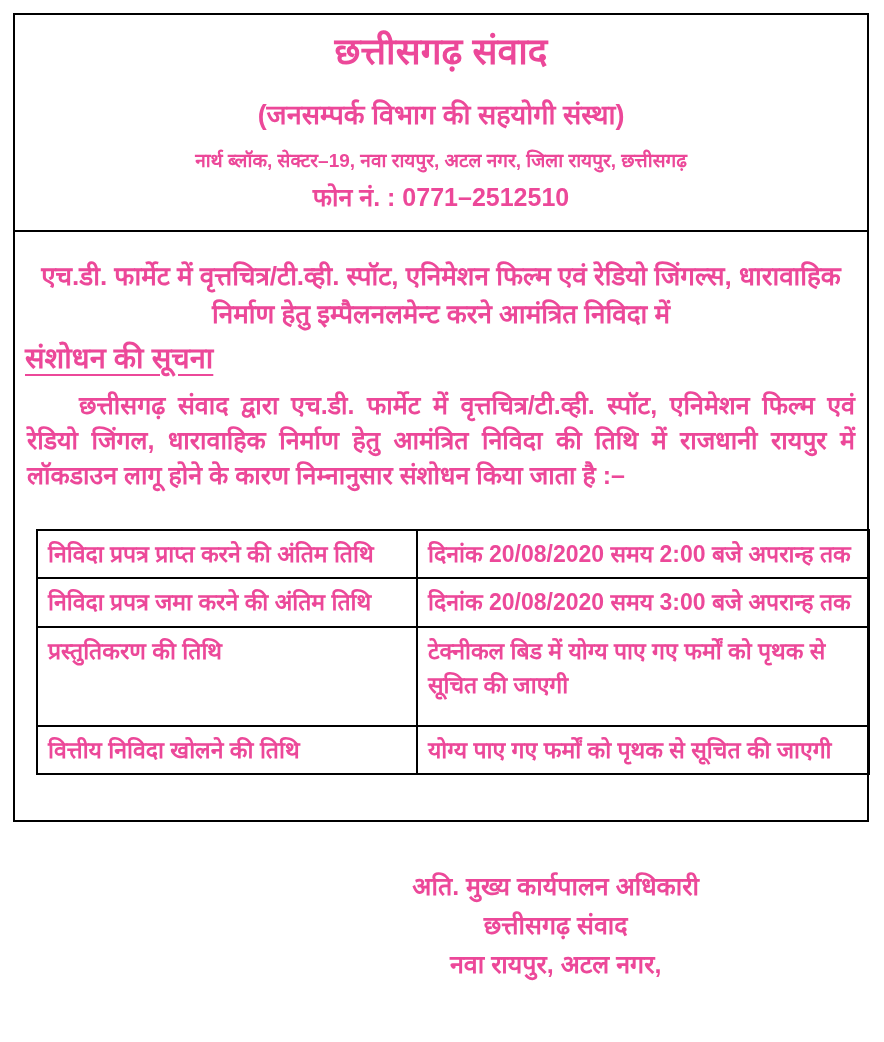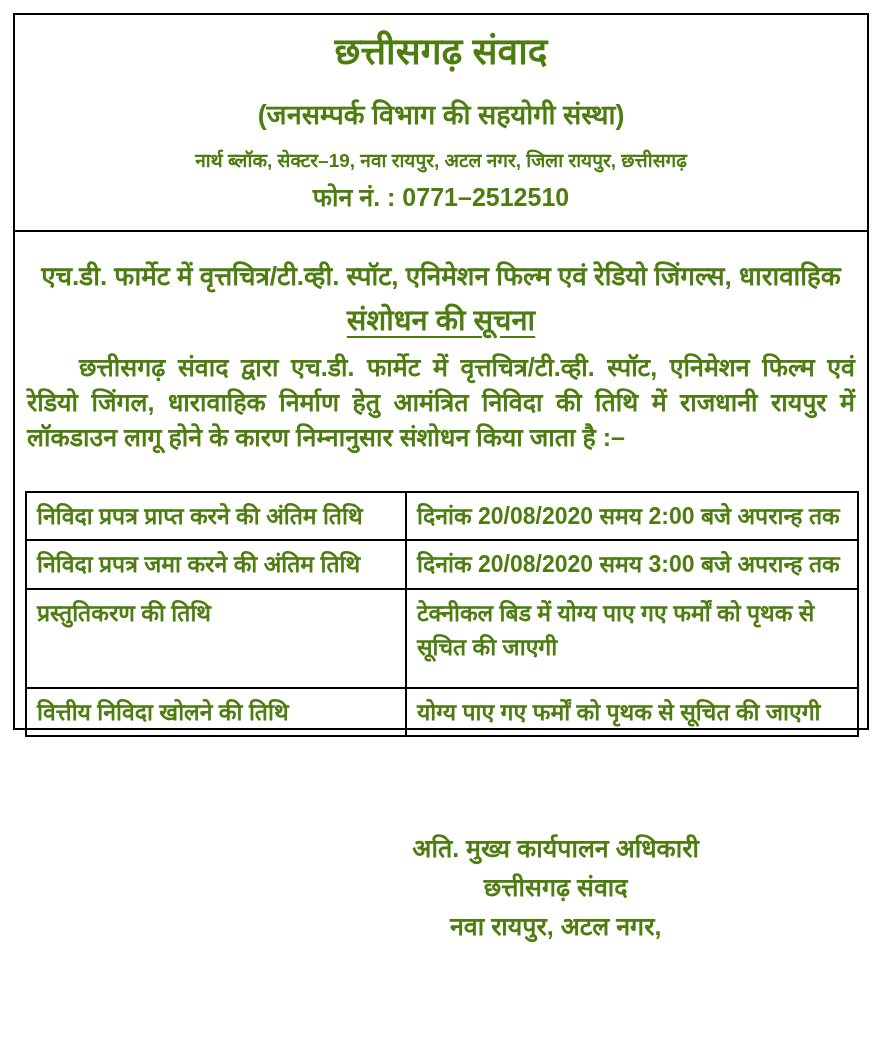--- a/index.html
+++ b/index.html
@@ -7,25 +7,25 @@
     padding: 0;
     width: 884px;
     height: 1042px;
     background: #ffffff;
   }
   .page {
     position: absolute;
     left: 13px;
     top: 13px;
     width: 856px;
-    height: 717px;
+    height: 809px;
     box-sizing: border-box;
     border: 2px solid #000000;
     background: #ffffff;
-    color: #4d7c0f;
+    color: #ec4899;
     font-family: "Liberation Sans", sans-serif;
     font-weight: 700;
   }
   .letterhead {
     text-align: center;
     border-bottom: 2px solid #000000;
     padding: 10px 8px 18px;
   }
   .org-title {
     font-size: 37px;
@@ -49,37 +49,37 @@
   }
   .content {
     padding: 26px 10px 8px;
   }
   .heading-line {
     text-align: center;
     font-size: 26px;
     line-height: 1.45;
   }
   .heading-underlined {
-    text-align: center;
+    text-align: left;
     font-size: 29px;
     line-height: 1.3;
     margin-top: 6px;
     text-decoration: underline;
     text-underline-offset: 6px;
     text-decoration-thickness: 2px;
   }
   .paragraph {
     margin: 10px 2px 0;
     font-size: 25px;
     line-height: 1.4;
     text-indent: 52px;
     text-align: justify;
   }
   .schedule-table {
-    margin: 36px 0 0 0;
+    margin: 36px 0 0 11px;
     width: 834px;
     border-collapse: collapse;
     table-layout: fixed;
   }
   .schedule-table td {
     border: 2px solid #000000;
     font-size: 23px;
     line-height: 1.5;
     padding: 6px 10px;
     vertical-align: top;
@@ -103,20 +103,21 @@
   <header class="letterhead">
     <div class="org-title">छत्तीसगढ़ संवाद</div>
     <div class="org-subtitle">(जनसम्पर्क विभाग की सहयोगी संस्था)</div>
     <div class="org-address">नार्थ ब्लॉक, सेक्टर–19, नवा रायपुर, अटल नगर, जिला रायपुर, छत्तीसगढ़</div>
     <div class="org-phone">फोन नं. : 0771–2512510</div>
   </header>
 
   <main class="content">
 
     <div class="heading-line">एच.डी. फार्मेट में वृत्तचित्र/टी.व्ही. स्पॉट, एनिमेशन फिल्म एवं रेडियो जिंगल्स, धारावाहिक</div>
+    <div class="heading-line">निर्माण हेतु इम्पैलनलमेन्ट करने आमंत्रित निविदा में</div>
     <div class="heading-underlined">संशोधन की सूचना</div>
 
     <p class="paragraph">छत्तीसगढ़ संवाद द्वारा एच.डी. फार्मेट में वृत्तचित्र/टी.व्ही. स्पॉट, एनिमेशन फिल्म एवं रेडियो जिंगल, धारावाहिक निर्माण हेतु आमंत्रित निविदा की तिथि में राजधानी रायपुर में लॉकडाउन लागू होने के कारण निम्नानुसार संशोधन किया जाता है :–</p>
 
     <table class="schedule-table">
       <tbody>
         <tr>
           <td class="label-cell">निविदा प्रपत्र प्राप्त करने की अंतिम तिथि</td>
           <td class="value-cell">दिनांक 20/08/2020 समय 2:00 बजे अपरान्ह तक</td>
         </tr>

